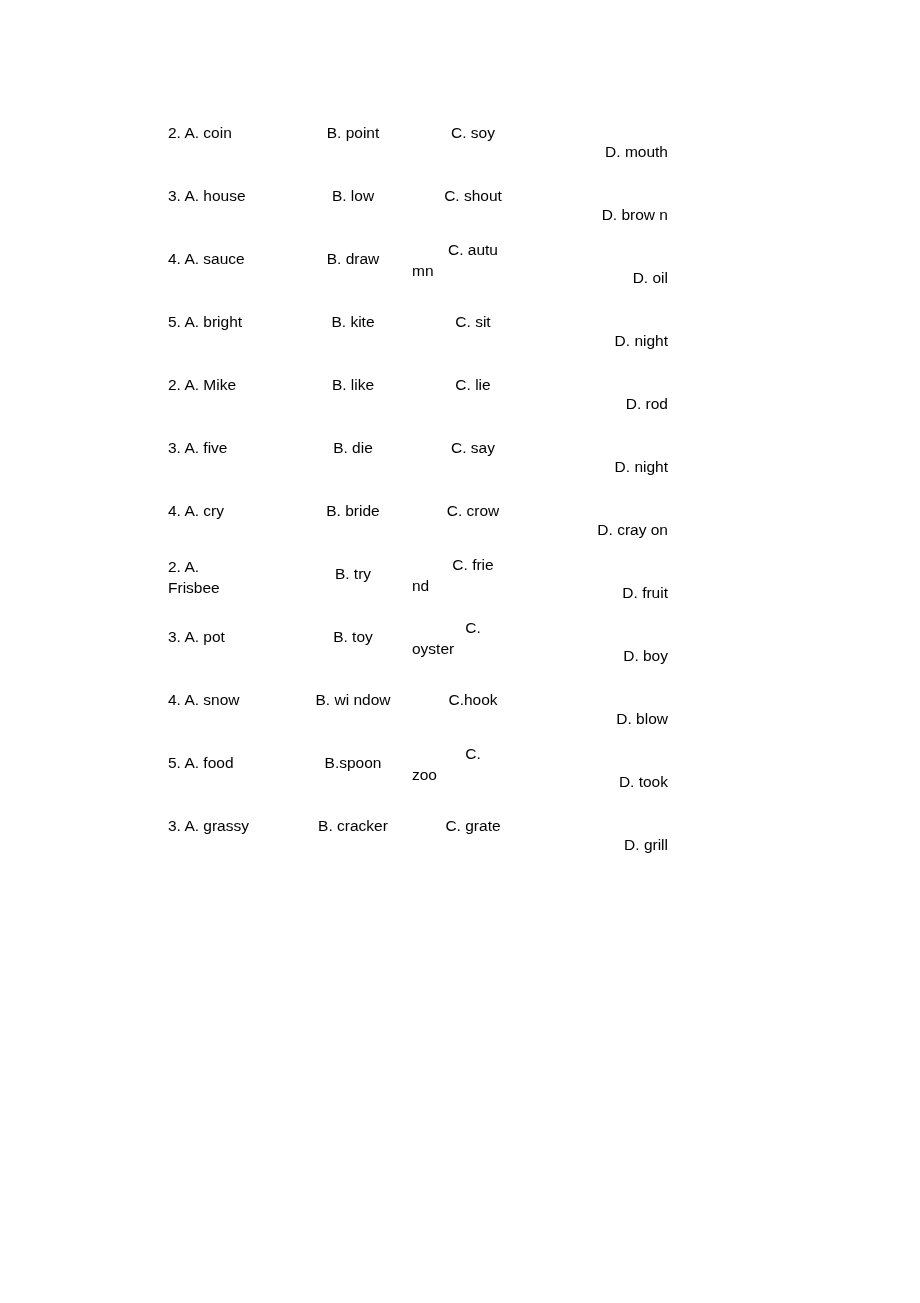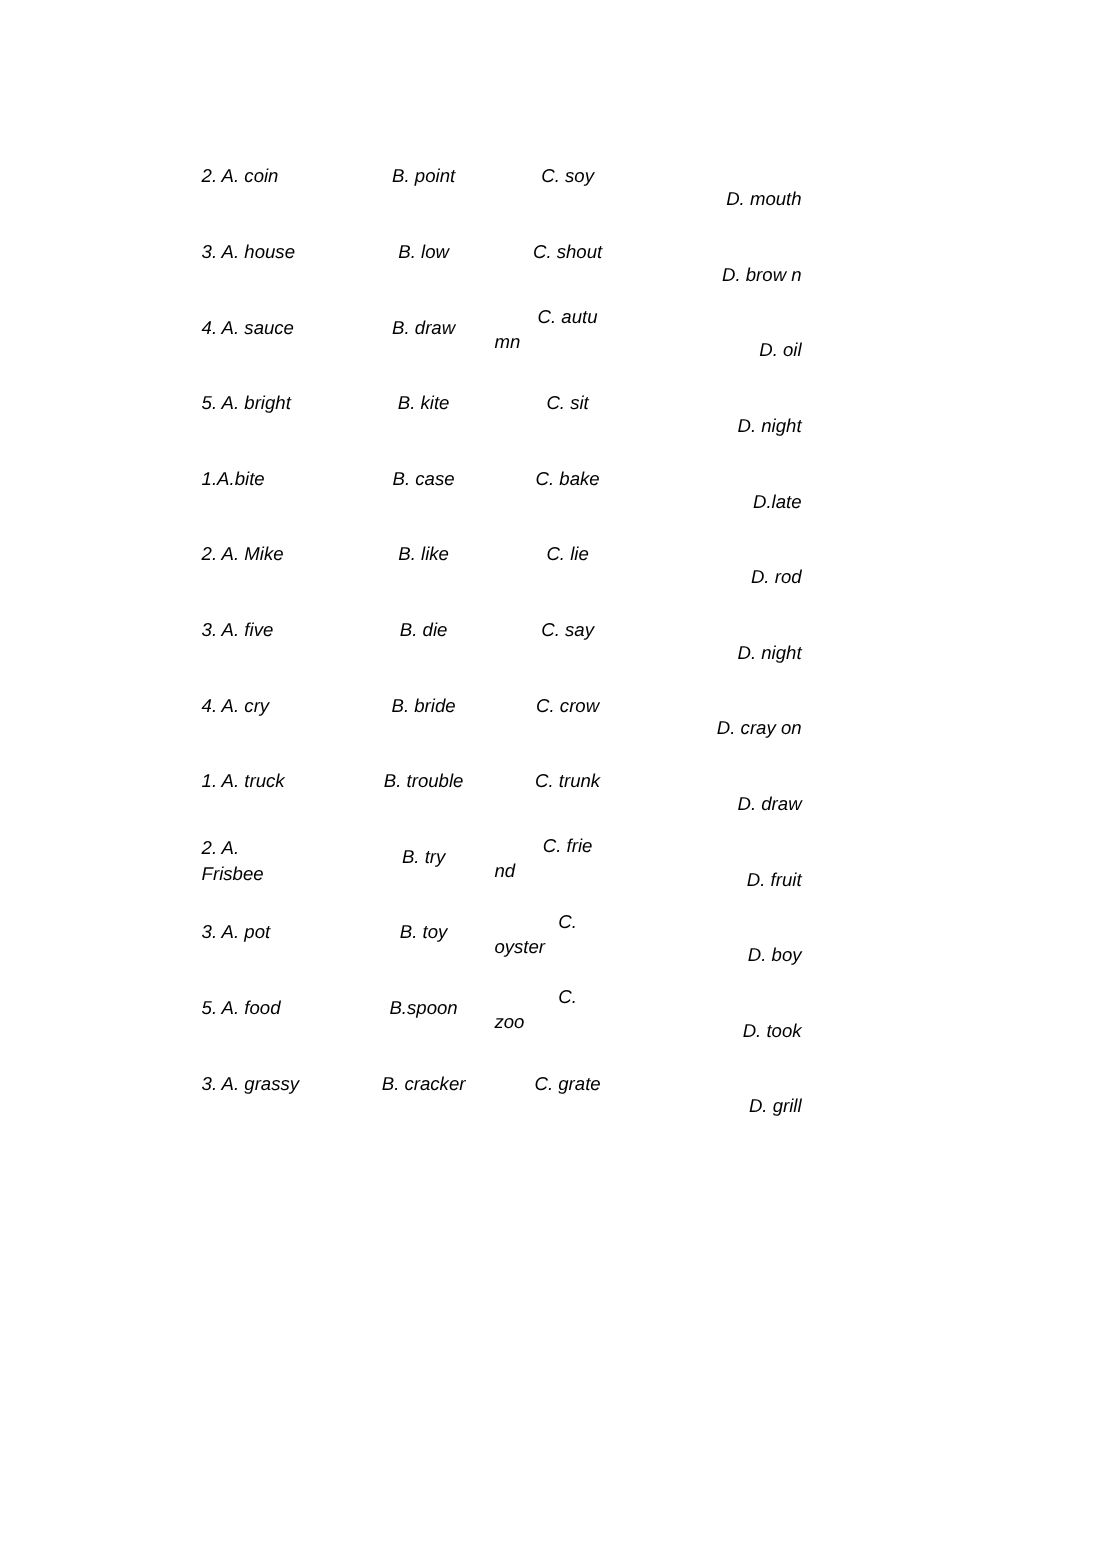--- a/index.html
+++ b/index.html
@@ -19,23 +19,22 @@
     position: relative;
     width: 920px;
     height: 1303px;
     background: #ffffff;
     overflow: hidden;
   }
 
   .worksheet {
     position: absolute;
     left: 168px;
-    top: 124px;
+    top: 109px;
     width: 500px;
-    font-style: italic;
   }
 
   .block {
     display: block;
   }
 
   .row {
     display: flex;
     align-items: flex-start;
     height: 63px;
@@ -95,62 +94,56 @@
         </div>
         <div class="row">
           <div class="cell col-a">5. A. bright</div>
           <div class="cell col-b">B. kite</div>
           <div class="cell col-c">C. sit</div>
           <div class="cell col-d raise">D. night</div>
         </div>
       </div>
       <div class="block">
         <div class="row">
-          <div class="cell col-a">1.A.bite</div>
-          <div class="cell col-b">B. case</div>
-          <div class="cell col-c">C. bake</div>
-          <div class="cell col-d raise">D.late</div>
-        </div>
-        <div class="row">
           <div class="cell col-a">2. A. Mike</div>
           <div class="cell col-b">B. like</div>
           <div class="cell col-c">C. lie</div>
           <div class="cell col-d raise">D. rod</div>
         </div>
         <div class="row">
           <div class="cell col-a">3. A. five</div>
           <div class="cell col-b">B. die</div>
           <div class="cell col-c">C. say</div>
           <div class="cell col-d raise">D. night</div>
         </div>
         <div class="row">
           <div class="cell col-a">4. A. cry</div>
           <div class="cell col-b">B. bride</div>
           <div class="cell col-c">C. crow</div>
           <div class="cell col-d raise">D. cray on</div>
         </div>
       </div>
       <div class="block">
         <div class="row">
-          <div class="cell col-a">1. A. truck</div>
-          <div class="cell col-b">B. trouble</div>
-          <div class="cell col-c">C. trunk</div>
-          <div class="cell col-d raise">D. draw</div>
-        </div>
-        <div class="row">
           <div class="cell col-a wrap"><span class="line1">2. A.</span><span class="line2">Frisbee</span></div>
           <div class="cell col-b">B. try</div>
           <div class="cell col-c wrap"><span class="line1">C. frie</span><span class="line2">nd</span></div>
           <div class="cell col-d raise">D. fruit</div>
         </div>
         <div class="row">
           <div class="cell col-a">3. A. pot</div>
           <div class="cell col-b">B. toy</div>
           <div class="cell col-c wrap"><span class="line1">C.</span><span class="line2">oyster</span></div>
           <div class="cell col-d raise">D. boy</div>
+        </div>
+        <div class="row">
+          <div class="cell col-a">4. A. snow</div>
+          <div class="cell col-b">B. wi ndow</div>
+          <div class="cell col-c">C.hook</div>
+          <div class="cell col-d raise">D. blow</div>
         </div>
         <div class="row">
           <div class="cell col-a">5. A. food</div>
           <div class="cell col-b">B.spoon</div>
           <div class="cell col-c wrap"><span class="line1">C.</span><span class="line2">zoo</span></div>
           <div class="cell col-d raise">D. took</div>
         </div>
       </div>
       <div class="block">
         <div class="row">

